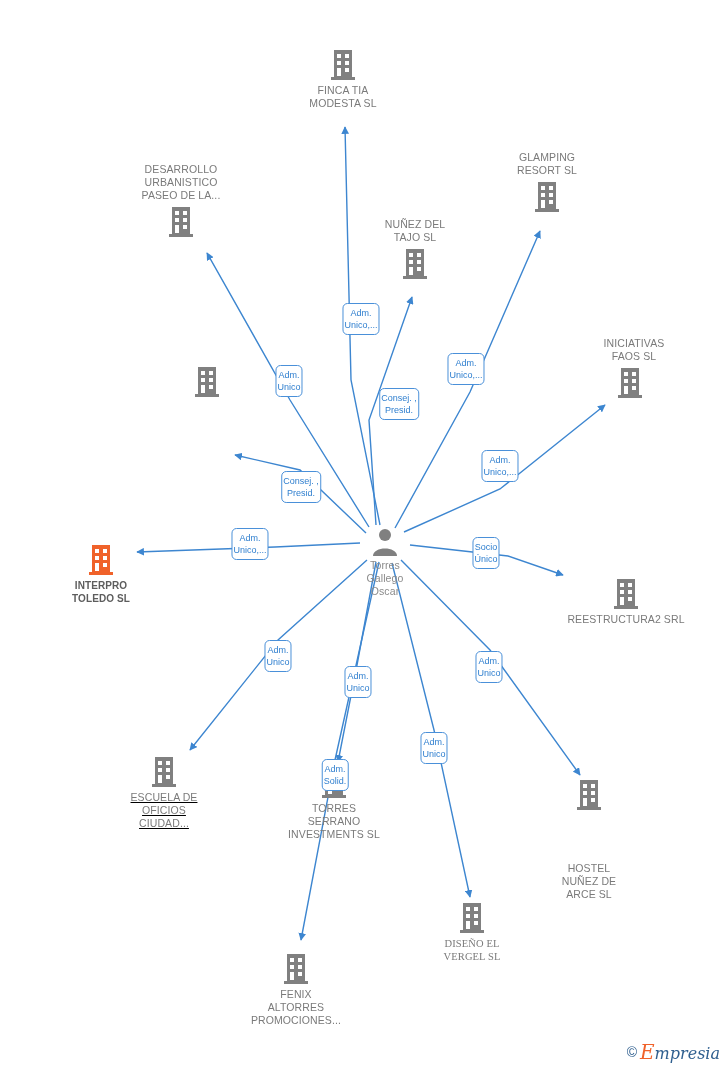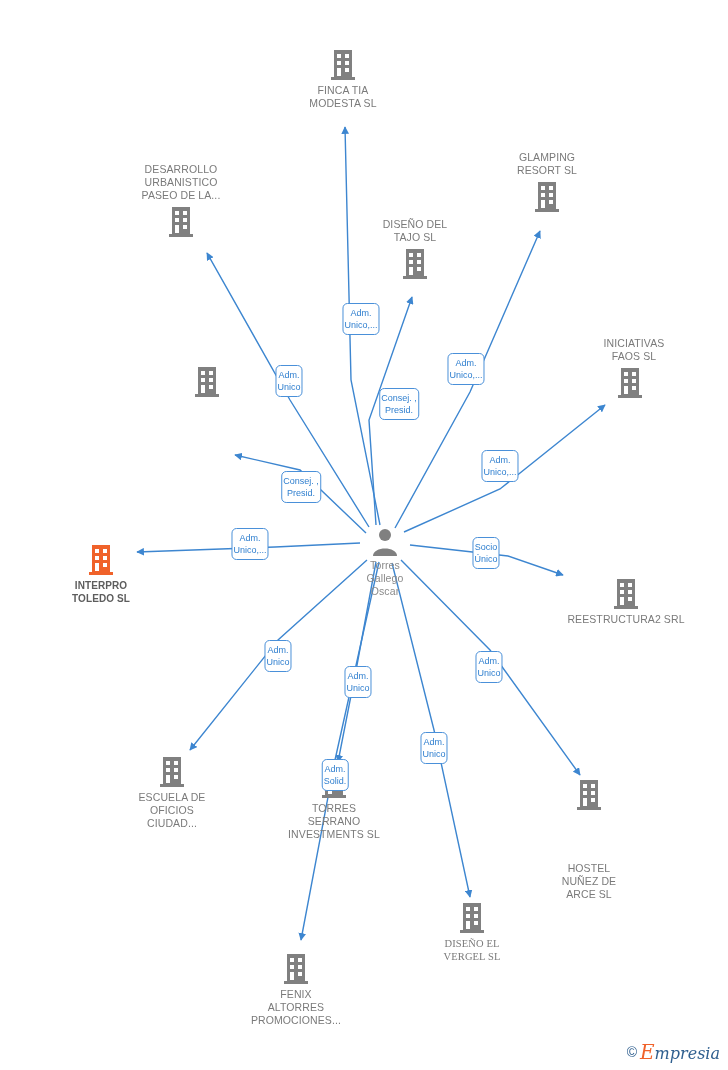--- a/index.html
+++ b/index.html
@@ -138,21 +138,21 @@
           <rect x="8" y="13" width="4" height="4"></rect>
             <rect x="16" y="13" width="4" height="4"></rect>
           <rect x="8" y="20" width="4" height="8"></rect>
             <rect x="16" y="20" width="4" height="4"></rect>
         </g>
       </svg>
     </span>
   </div>
 
   <div class="node" style="left:415px; top:218px;">
-    <span class="caption" style="order:1; margin:0 0 3px 0;">DISEÑO DEL
+    <span class="caption" style="order:1; margin:0 0 3px 0;">NUÑEZ DEL
 TAJO  SL</span>
     <span class="glyph" style="order:2;">
       <svg width="28" height="34" viewBox="0 0 28 34" xmlns="http://www.w3.org/2000/svg">
         <rect x="5" y="2" width="18" height="28" fill="#808080"></rect>
         <rect x="2" y="29" width="24" height="3" fill="#808080"></rect>
         <g fill="#ffffff">
           <rect x="8" y="6" width="4" height="4"></rect>
             <rect x="16" y="6" width="4" height="4"></rect>
           <rect x="8" y="13" width="4" height="4"></rect>
             <rect x="16" y="13" width="4" height="4"></rect>
@@ -248,21 +248,21 @@
           <rect x="8" y="13" width="4" height="4"></rect>
             <rect x="16" y="13" width="4" height="4"></rect>
           <rect x="8" y="20" width="4" height="8"></rect>
             <rect x="16" y="20" width="4" height="4"></rect>
         </g>
       </svg>
     </span>
     <span class="caption">REESTRUCTURA2 SRL</span>
   </div>
 
-  <div class="node" style="left:172px; top:755px;">
+  <div class="node" style="left:164px; top:755px;text-decoration:underline;">
     <span class="glyph">
       <svg width="28" height="34" viewBox="0 0 28 34" xmlns="http://www.w3.org/2000/svg">
         <rect x="5" y="2" width="18" height="28" fill="#808080"></rect>
         <rect x="2" y="29" width="24" height="3" fill="#808080"></rect>
         <g fill="#ffffff">
           <rect x="8" y="6" width="4" height="4"></rect>
             <rect x="16" y="6" width="4" height="4"></rect>
           <rect x="8" y="13" width="4" height="4"></rect>
             <rect x="16" y="13" width="4" height="4"></rect>
           <rect x="8" y="20" width="4" height="8"></rect>

